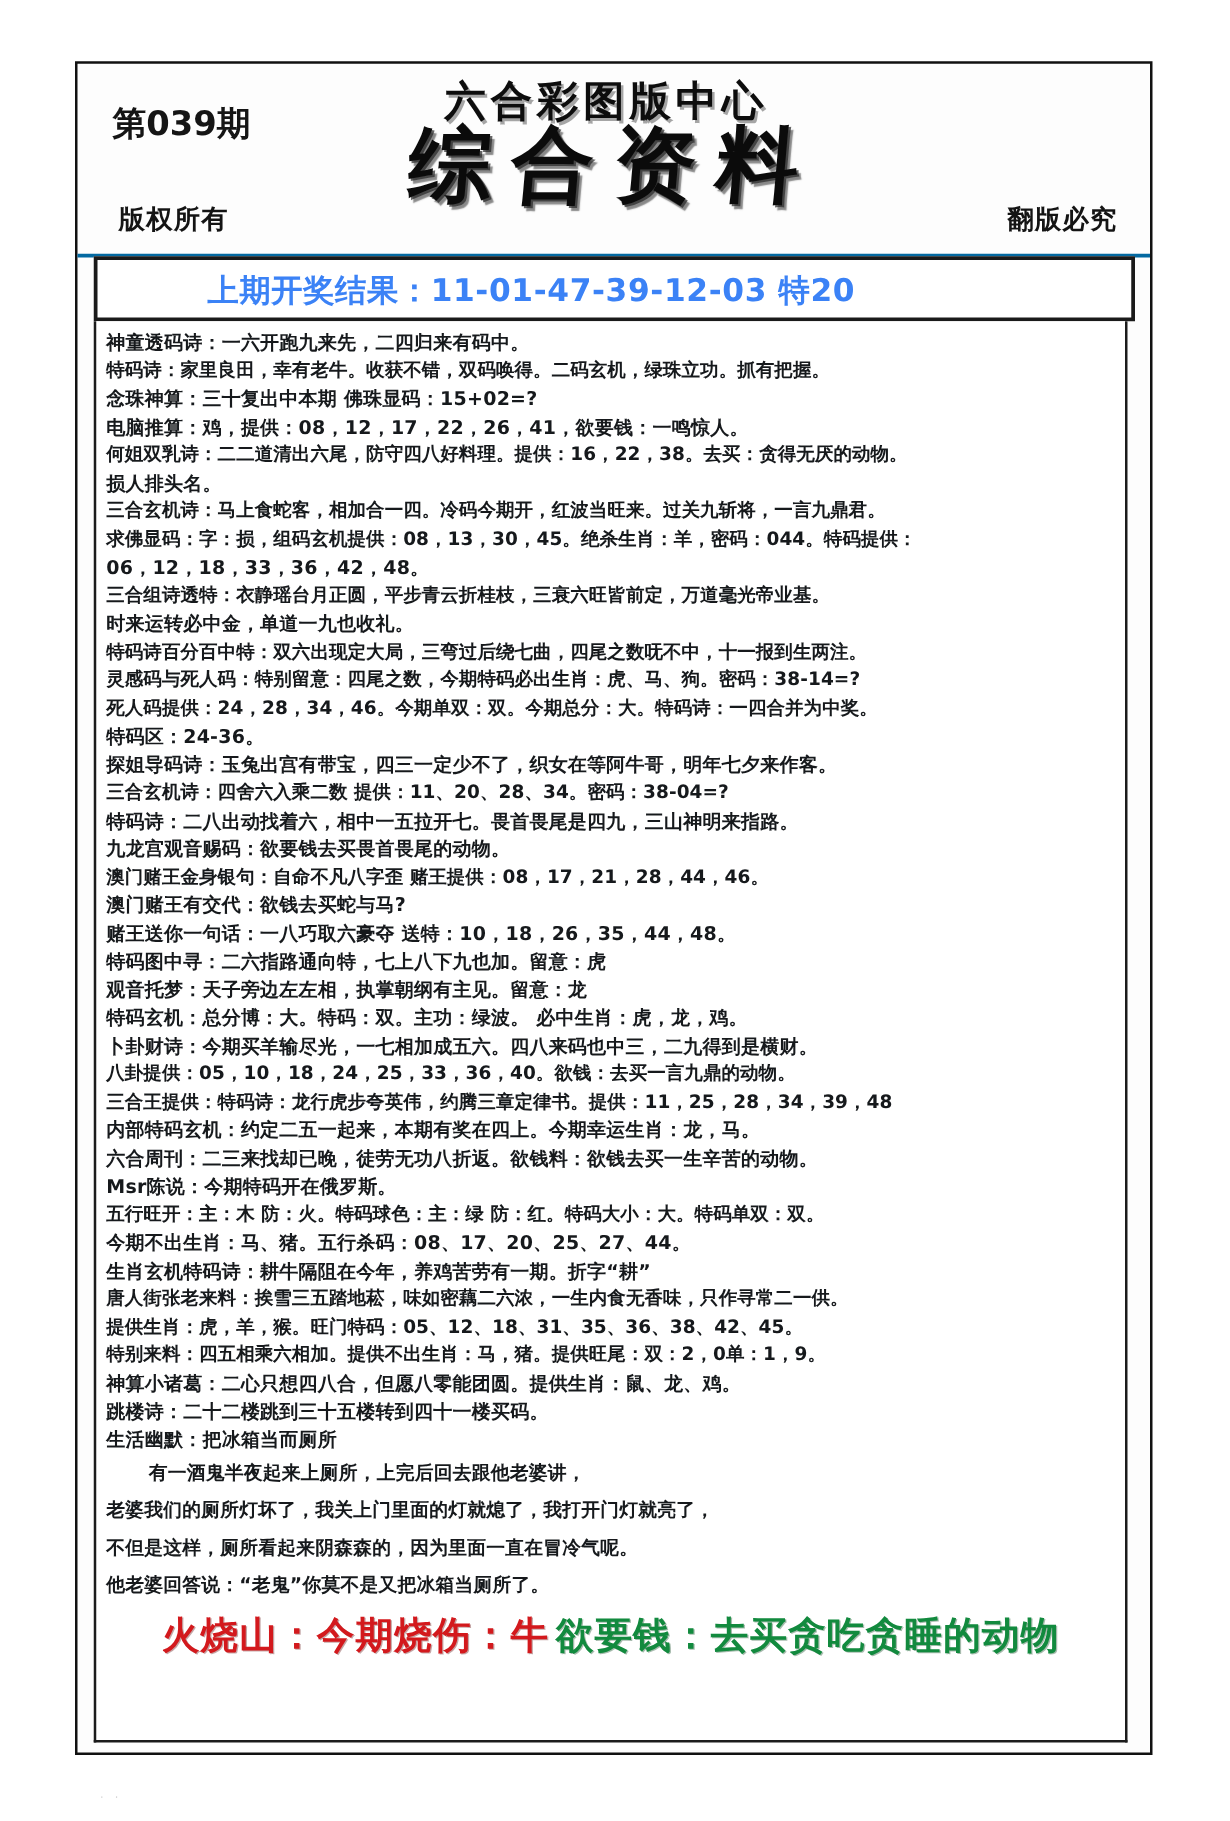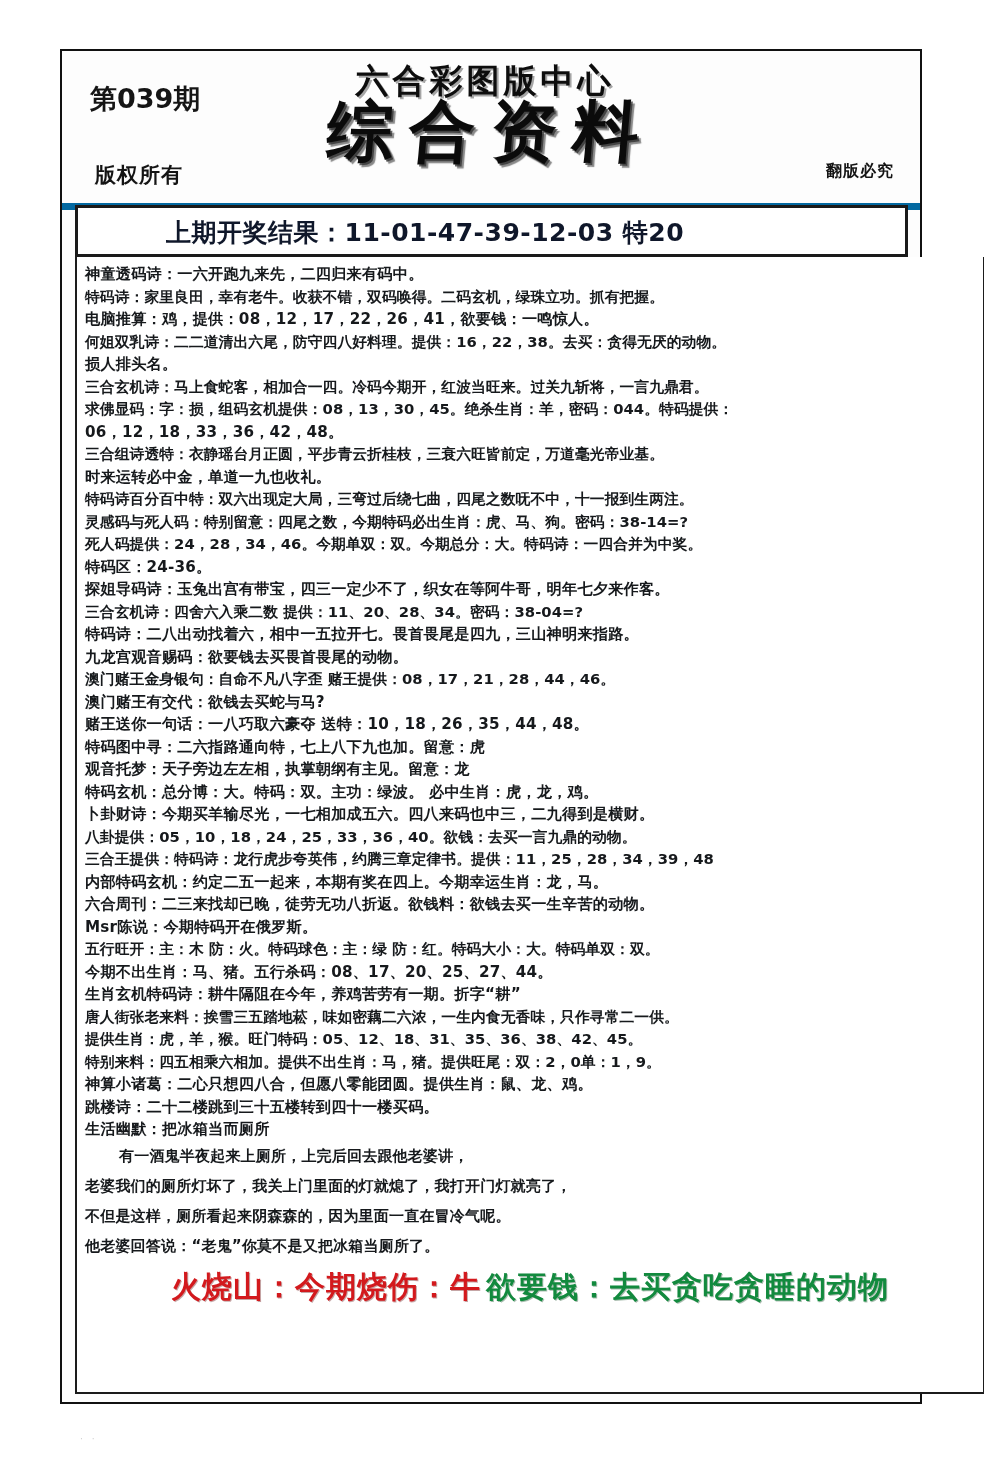--- a/index.html
+++ b/index.html
@@ -24,21 +24,21 @@
     height: 1355px;
     border: 2px solid #111;
     background: #fdfdfd;
     box-sizing: border-box;
   }
 
   
   .header {
     position: relative;
     height: 152px;
-    border-bottom: 7px solid #0369a1;
+    border-bottom: 3px solid #0369a1;
   }
 
   .issue-no {
     position: absolute;
     left: 28px;
     top: 30px;
     font-size: 27px;
     font-weight: bold;
     letter-spacing: 0px;
     color: #151515;
@@ -52,21 +52,21 @@
     font-size: 21px;
     font-weight: bold;
     color: #141414;
     letter-spacing: 1px;
   }
 
   .copyright-right {
     position: absolute;
     right: 26px;
     top: 110px;
-    font-size: 16px;
+    font-size: 21px;
     font-weight: bold;
     color: #141414;
     letter-spacing: 1px;
   }
 
   .brand-top {
     position: absolute;
     left: 0;
     right: 12px;
     top: 8px;
@@ -116,21 +116,21 @@
     letter-spacing: 0.5px;
     white-space: nowrap;
     font-family: "DejaVu Sans", "Liberation Sans", sans-serif;
   }
 
   
   .body-wrap {
     position: absolute;
     left: 13px;
     top: 206px;
-    width: 910px;
+    width: 827px;
     bottom: 8px;
     border-left: 2px solid #1b1b1b;
     border-right: 2px solid #1b1b1b;
     border-bottom: 2px solid #1b1b1b;
     box-sizing: border-box;
     background: #ffffff;
     padding: 6px 8px 0 8px;
     overflow: hidden;
   }
 
@@ -187,27 +187,28 @@
 
   <div class="header">
     <div class="issue-no">第039期</div>
     <div class="brand-top">六合彩图版中心</div>
     <div class="brand-main">综合资料</div>
     <div class="copyright-left">版权所有</div>
     <div class="copyright-right">翻版必究</div>
   </div>
 
   <div class="result-bar">
-    <div class="result-text" style="color: #0f172a; text-align: center;">上期开奖结果：11-01-47-39-12-03 特20</div>
+    <div class="result-text" style="color: #3b82f6; text-align: center;">上期开奖结果：11-01-47-39-12-03 特20</div>
   </div>
 
   <div class="body-wrap">
     <div id="lines-host">
         <div class="line">神童透码诗：一六开跑九来先，二四归来有码中。</div>
         <div class="line wide">特码诗：家里良田，幸有老牛。收获不错，双码唤得。二码玄机，绿珠立功。抓有把握。</div>
+        <div class="line">念珠神算：三十复出中本期  佛珠显码：15+02=?</div>
         <div class="line">电脑推算：鸡，提供：08，12，17，22，26，41，欲要钱：一鸣惊人。</div>
         <div class="line wide">何姐双乳诗：二二道清出六尾，防守四八好料理。提供：16，22，38。去买：贪得无厌的动物。</div>
         <div class="line">损人排头名。</div>
         <div class="line wide">三合玄机诗：马上食蛇客，相加合一四。冷码今期开，红波当旺来。过关九斩将，一言九鼎君。</div>
         <div class="line wide">求佛显码：字：损，组码玄机提供：08，13，30，45。绝杀生肖：羊，密码：044。特码提供：</div>
         <div class="line">06，12，18，33，36，42，48。</div>
         <div class="line wide">三合组诗透特：衣静瑶台月正圆，平步青云折桂枝，三衰六旺皆前定，万道毫光帝业基。</div>
         <div class="line">时来运转必中金，单道一九也收礼。</div>
         <div class="line wide">特码诗百分百中特：双六出现定大局，三弯过后绕七曲，四尾之数呒不中，十一报到生两注。</div>
         <div class="line wide">灵感码与死人码：特别留意：四尾之数，今期特码必出生肖：虎、马、狗。密码：38-14=?</div>

